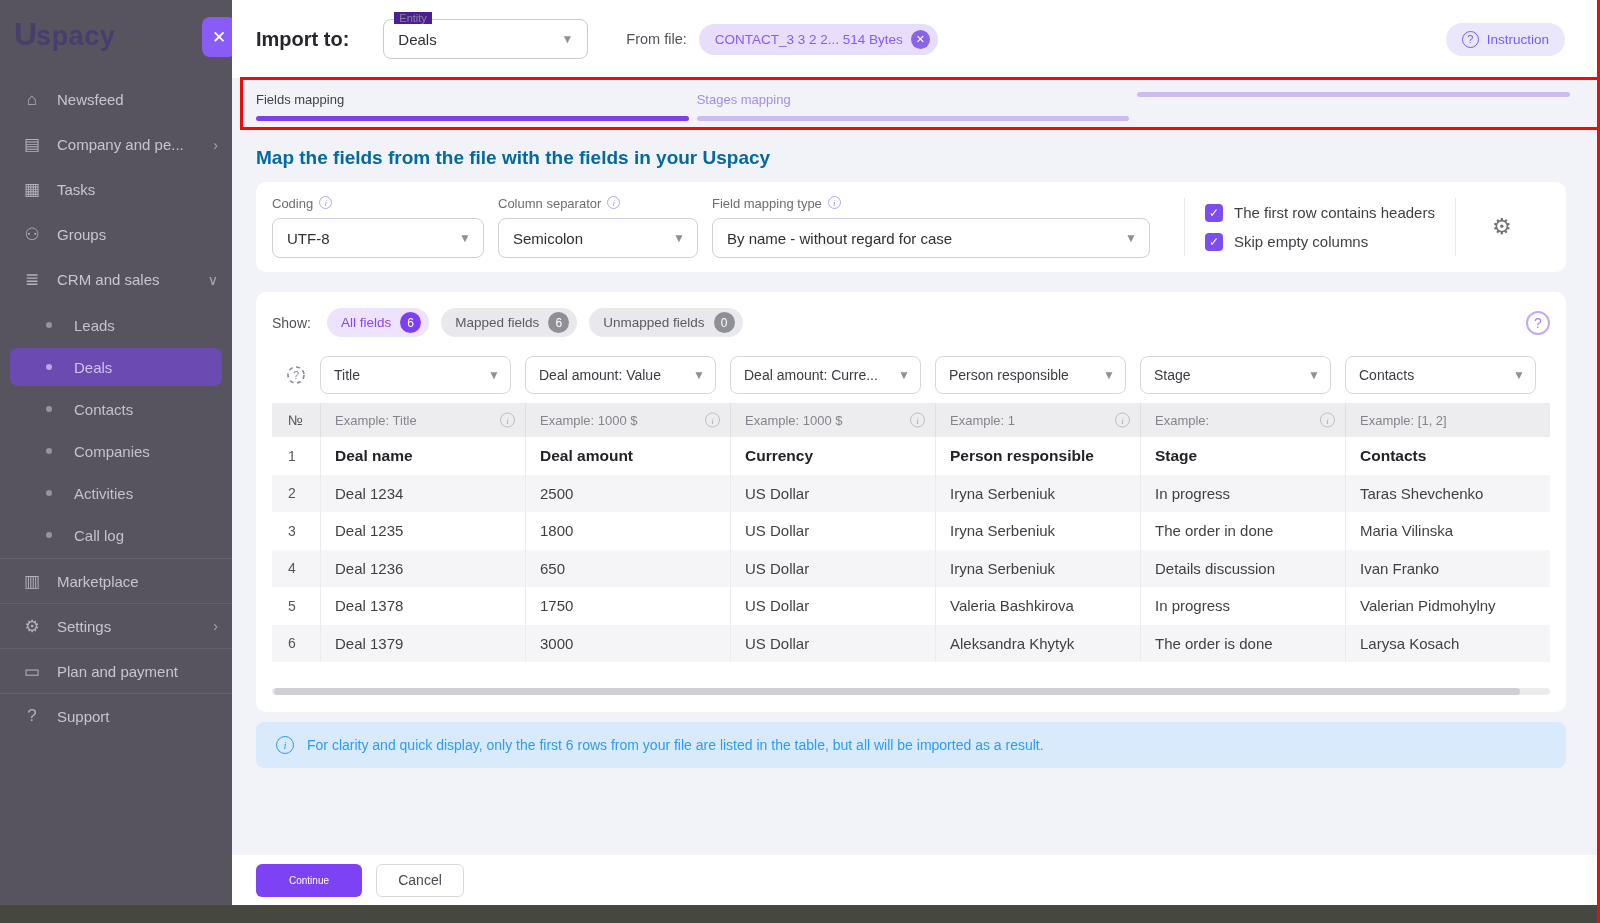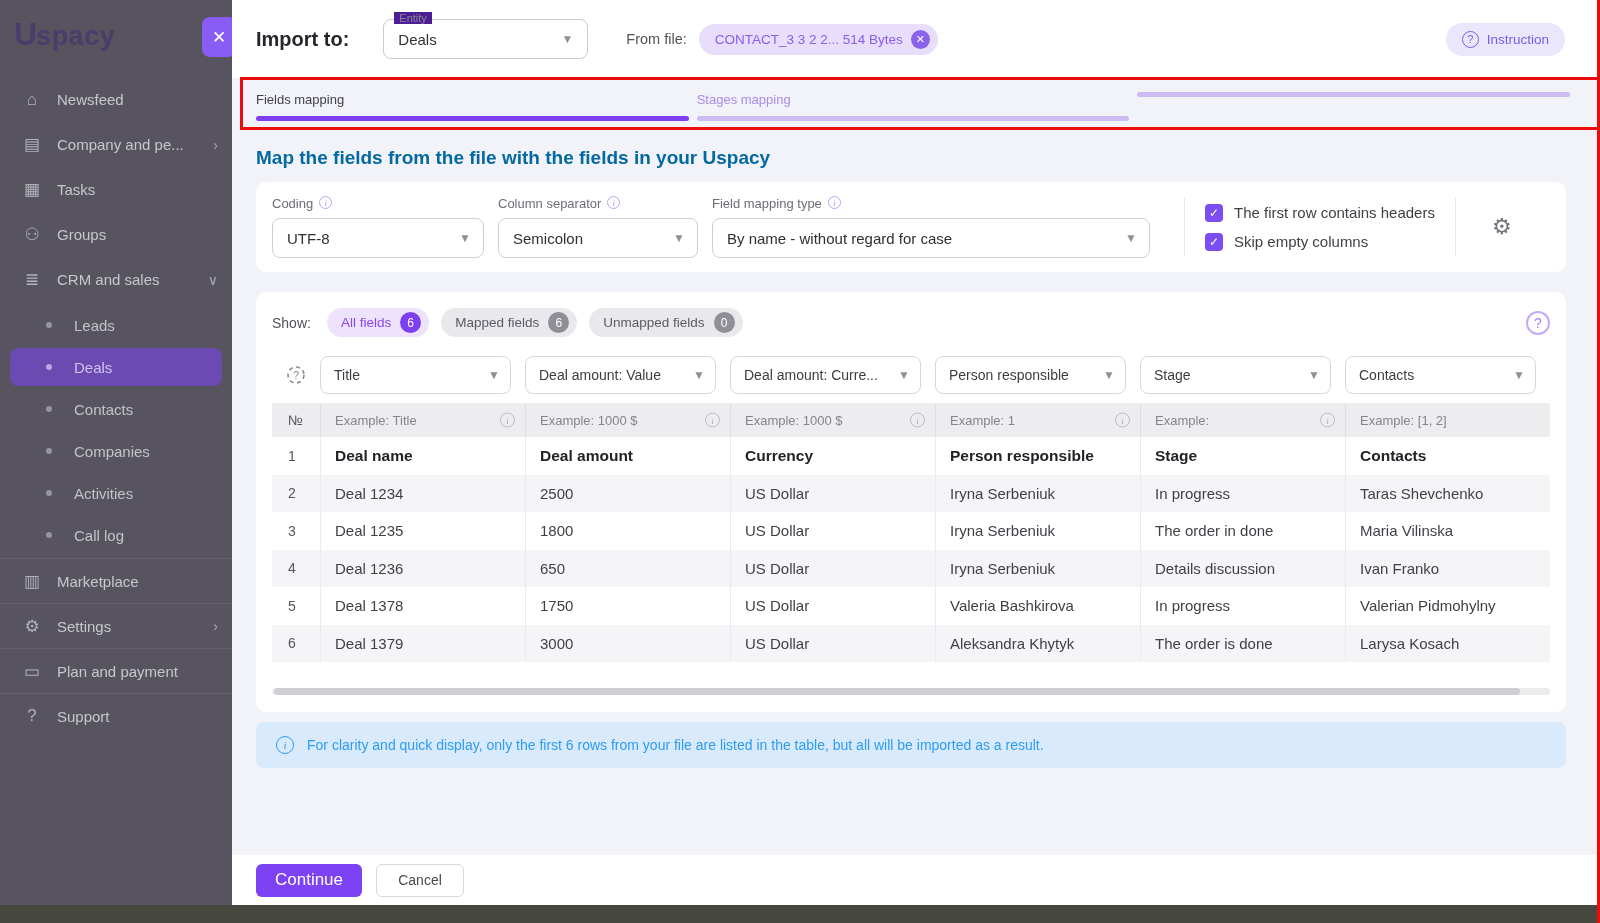--- a/index.html
+++ b/index.html
@@ -94,21 +94,21 @@
   .hscroll { margin-top:26px; height:7px; border-radius:4px; background:#ececef; position:relative; cursor:pointer; }
   .hscroll .thumb { position:absolute; left:2px; top:0; height:7px; width:97.5%; border-radius:4px; background:#cfcfd5; }
 
   
   .info-banner { display:flex; align-items:center; gap:13px; margin:10px 34px 0 24px; height:46px; background:#d8eafb; border-radius:8px; padding:0 20px; }
   .banner-i { flex:0 0 18px; width:18px; height:18px; border:1.6px solid #2e9cf5; border-radius:50%; color:#2e9cf5; font-size:11px; font-style:italic; display:flex; align-items:center; justify-content:center; font-family:"Liberation Serif", serif; }
   .banner-text { font-size:14px; color:#2e9cf5; }
 
   
   .footer { position:absolute; left:0; right:0; top:855px; height:50px; background:#ffffff; display:flex; align-items:center; padding-left:24px; gap:14px; }
-  .btn-continue { width:106px; height:33px; border:none; border-radius:6px; background:#7c42f4; color:#fff; font-size:17px; cursor:pointer; font-family:"Liberation Sans", sans-serif; }
+  .btn-continue { width:106px; height:33px; border:none; border-radius:6px; background:#7c42f4; color:#fff; font-size:10px; cursor:pointer; font-family:"Liberation Sans", sans-serif; }
   .btn-cancel { width:88px; height:33px; border:1px solid #d8d8dc; border-radius:6px; background:#fff; color:#4a4a52; font-size:14px; cursor:pointer; font-family:"Liberation Sans", sans-serif; }
   .bottom-strip { position:absolute; left:-232px; right:0; top:905px; height:18px; background:#46473f; width:1600px; }
 
   
   .close-btn { position:absolute; left:202px; top:17px; width:34px; height:40px; border:none; border-radius:8px; background:#8a5cf6; color:#fff; font-size:17px; cursor:pointer; display:flex; align-items:center; justify-content:center; }
 
   
   .annotation-rect { position:absolute; left:240px; top:77px; width:1360px; height:53px; border:3px solid #ea0d0c; pointer-events:none; z-index:50; }
   .annotation-line { position:absolute; right:0; top:0; width:3px; height:923px; background:#ea0d0c; pointer-events:none; z-index:50; }
 

